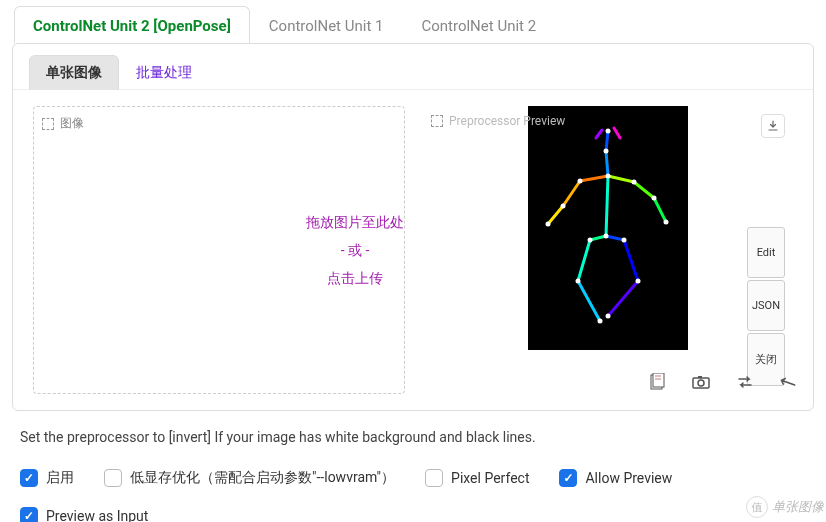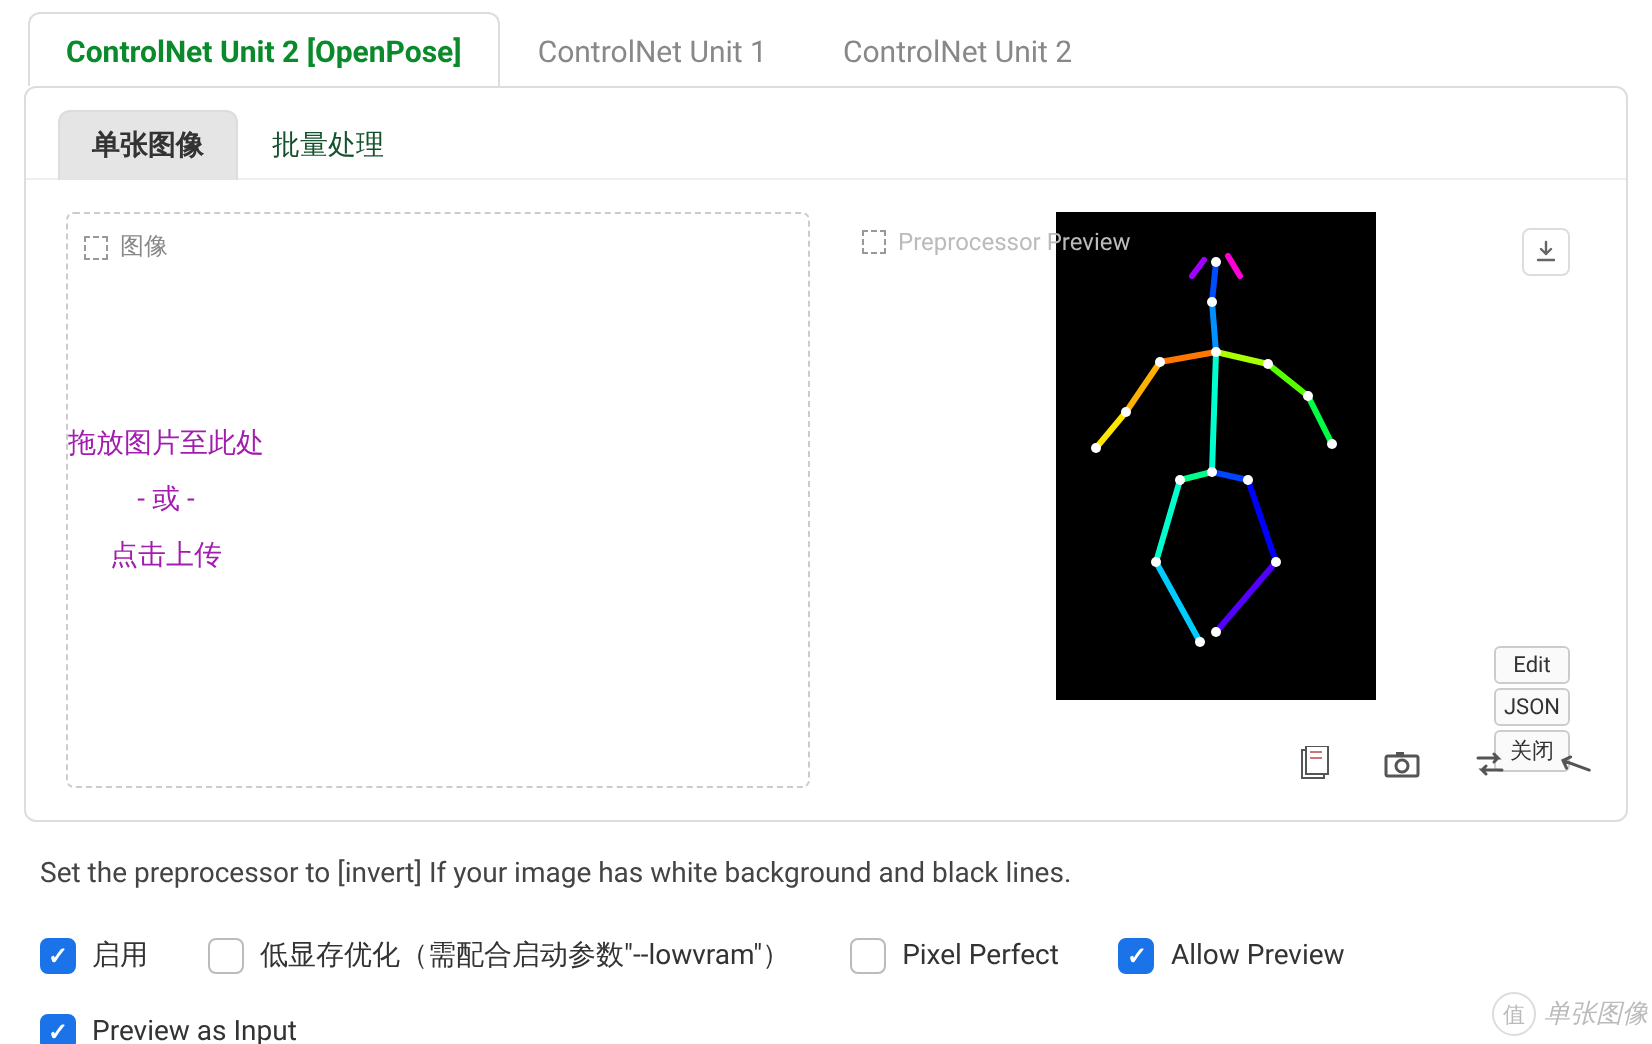--- a/index.html
+++ b/index.html
@@ -2,33 +2,33 @@
 <html><head>
 <meta charset="utf-8">
 <style>
 * { margin:0; padding:0; box-sizing:border-box; }
 body { font-family:-apple-system,"Segoe UI",Roboto,sans-serif; font-size:14px; color:#333; background:#fff; width:826px; height:522px; overflow:hidden; position:relative; }
 .tabs { display:flex; padding:6px 0 0 14px; }
 .tab { padding:10px 18px 8px; font-size:15px; color:#888; cursor:pointer; border:1px solid transparent; border-bottom:none; border-radius:6px 6px 0 0; }
 .tab.active { color:#0a8a2a; font-weight:700; border-color:#ddd; background:#fff; }
 .panel { margin:0 12px 12px; border:1px solid #ddd; border-radius:6px; padding:0; }
 .inner-tabs { display:flex; padding:10px 16px 0; border-bottom:1px solid #eee; }
-.itab { padding:8px 16px; font-size:14px; color:#14532d; cursor:pointer; border:1px solid transparent; border-bottom:none; border-radius:6px 6px 0 0; position:relative; top:1px; }
+.itab { padding:8px 16px; font-size:14px; color:#6d28d9; cursor:pointer; border:1px solid transparent; border-bottom:none; border-radius:6px 6px 0 0; position:relative; top:1px; }
 .itab.active { color:#333; font-weight:600; border-color:#ddd; background:#e5e5e5; }
 .content-row { display:flex; gap:18px; padding:16px 20px; }
-.drop { flex:1; min-height:240px; border:1px dashed #ccc; border-radius:4px; display:flex; align-items:center; justify-content:flex-start; position:relative; }
+.drop { flex:1; min-height:240px; border:1px dashed #ccc; border-radius:4px; display:flex; align-items:center; justify-content:flex-end; position:relative; }
 .drop-head { position:absolute; top:8px; left:8px; display:flex; align-items:center; gap:6px; font-size:12px; color:#888; }
 .dot-icon { width:12px; height:12px; border:1px dashed #999; display:inline-block; }
 .drop-text { text-align:center; line-height:2; color:#a21caf; }
 .preview { flex:1; height:288px; position:relative; border-radius:4px; overflow:hidden; }
 .prev-head { position:absolute; top:8px; left:8px; display:flex; align-items:center; gap:6px; font-size:12px; color:#bbb; z-index:2; }
 .pose-stage { position:absolute; left:105px; top:0; width:160px; height:244px; background:#000; }
 .pose-stage svg { position:absolute; inset:0; }
 .side-btns { position:absolute; right:8px; bottom:8px; display:flex; flex-direction:column; gap:2px; }
-.sbtn { font-size:11px; padding:2px 4px; border:1px solid #ccc; border-radius:3px; background:#fafafa; cursor:pointer; text-align:center; }
+.sbtn { font-size:11px; padding:18px 4px; border:1px solid #ccc; border-radius:3px; background:#fafafa; cursor:pointer; text-align:center; }
 .dl-icon { position:absolute; right:8px; top:8px; width:24px; height:24px; border:1px solid #ddd; border-radius:4px; display:flex; align-items:center; justify-content:center; color:#666; cursor:pointer; font-size:13px; }
 .hint { padding:6px 20px 4px; color:#444; font-size:14px; }
 .mid-icons { position:absolute; right:28px; top:373px; display:flex; gap:26px; align-items:center; color:#555; }
 .ic { width:18px; height:18px; display:inline-flex; align-items:center; justify-content:center; cursor:pointer; }
 .checks { padding:20px 20px 6px; display:flex; flex-wrap:wrap; gap:30px; align-items:center; }
 .check { display:flex; align-items:center; gap:8px; cursor:pointer; }
 .box { width:18px; height:18px; border:1.5px solid #bbb; border-radius:4px; display:inline-flex; align-items:center; justify-content:center; }
 .box.checked { background:#1a73e8; border-color:#1a73e8; }
 .box.checked::after { content:"✓"; color:#fff; font-size:12px; font-weight:700; }
 .row2 { padding:14px 20px; }

